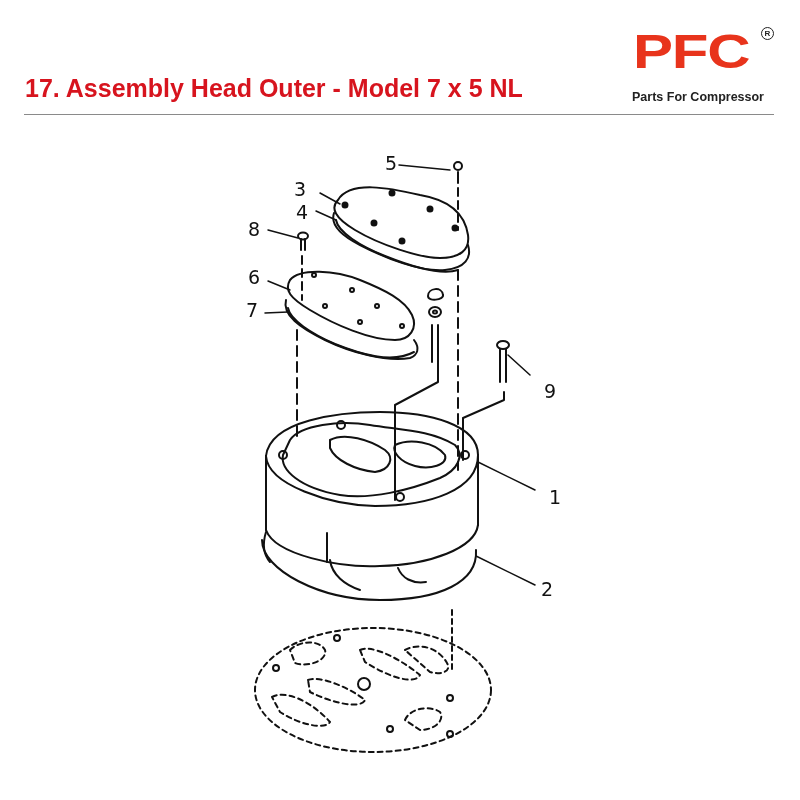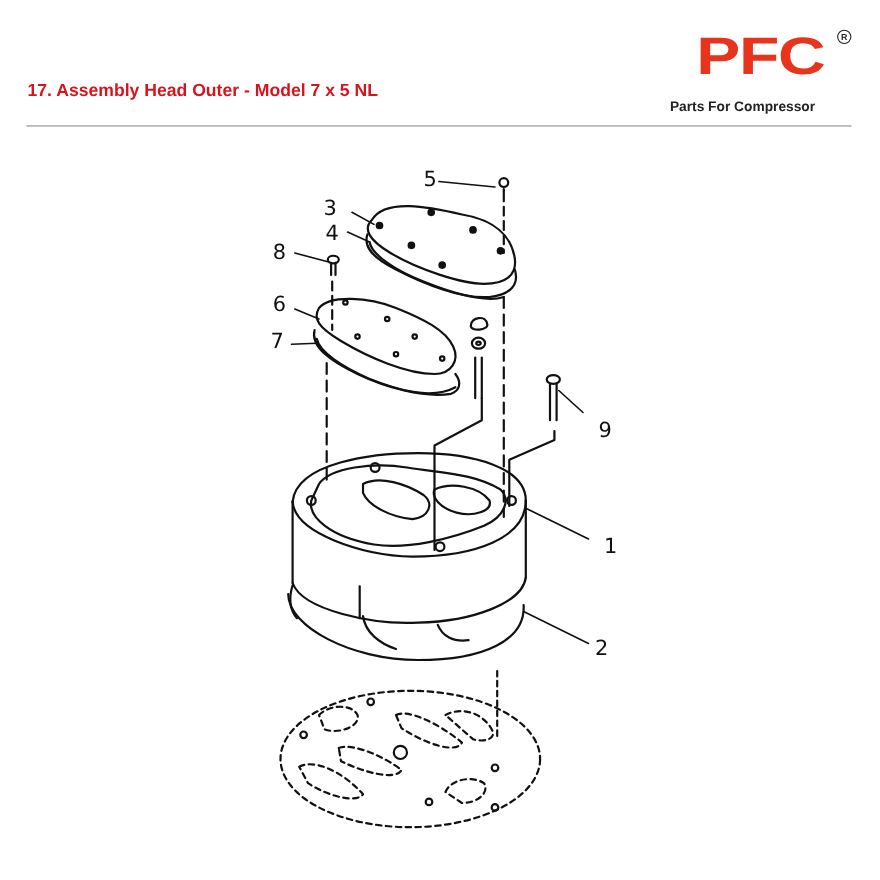--- a/index.html
+++ b/index.html
@@ -1,37 +1,37 @@
 <!DOCTYPE html>
 <html><head>
 <meta charset="utf-8">
 <style>
   html, body { margin: 0; padding: 0; background: #ffffff; }
   body { width: 800px; height: 800px; position: relative; overflow: hidden; font-family: "Liberation Sans", sans-serif; }
   .title {
     position: absolute; left: 25px; top: 74px;
     font-family: "Liberation Sans", sans-serif; font-weight: bold;
-    font-size: 16px; color: #d7141e; letter-spacing: 0px; white-space: nowrap;
+    font-size: 25px; color: #d7141e; letter-spacing: 0px; white-space: nowrap;
   }
   .rule {
     position: absolute; left: 24px; top: 114px; width: 750px; height: 1px;
     background: #8a8a8a;
   }
   .logo-text {
     position: absolute; left: 633px; top: 28px;
     font-family: "Liberation Sans", sans-serif; font-weight: bold; font-size: 48px;
     color: #e8341c; letter-spacing: -1px; line-height: 1; transform: scaleX(1.25); transform-origin: left top;
   }
   .logo-reg {
     position: absolute; left: 761px; top: 27px; width: 11px; height: 11px;
     border: 1.5px solid #222; border-radius: 50%; font-size: 8px; font-weight: bold;
     text-align: center; line-height: 11px; color: #222; box-sizing: content-box;
   }
   .logo-tag {
-    position: absolute; left: 609px; top: 90px;
+    position: absolute; left: 632px; top: 90px;
     font-family: "Liberation Sans", sans-serif; font-weight: bold; font-size: 12.5px; color: #222;
     white-space: nowrap;
   }
   .diagram { position: absolute; left: 0; top: 0; width: 800px; height: 800px; }
   .callout {
     position: absolute; font-family: "DejaVu Sans", sans-serif; font-size: 19px; color: #111;
     line-height: 1;
   }
 </style>
 </head>

